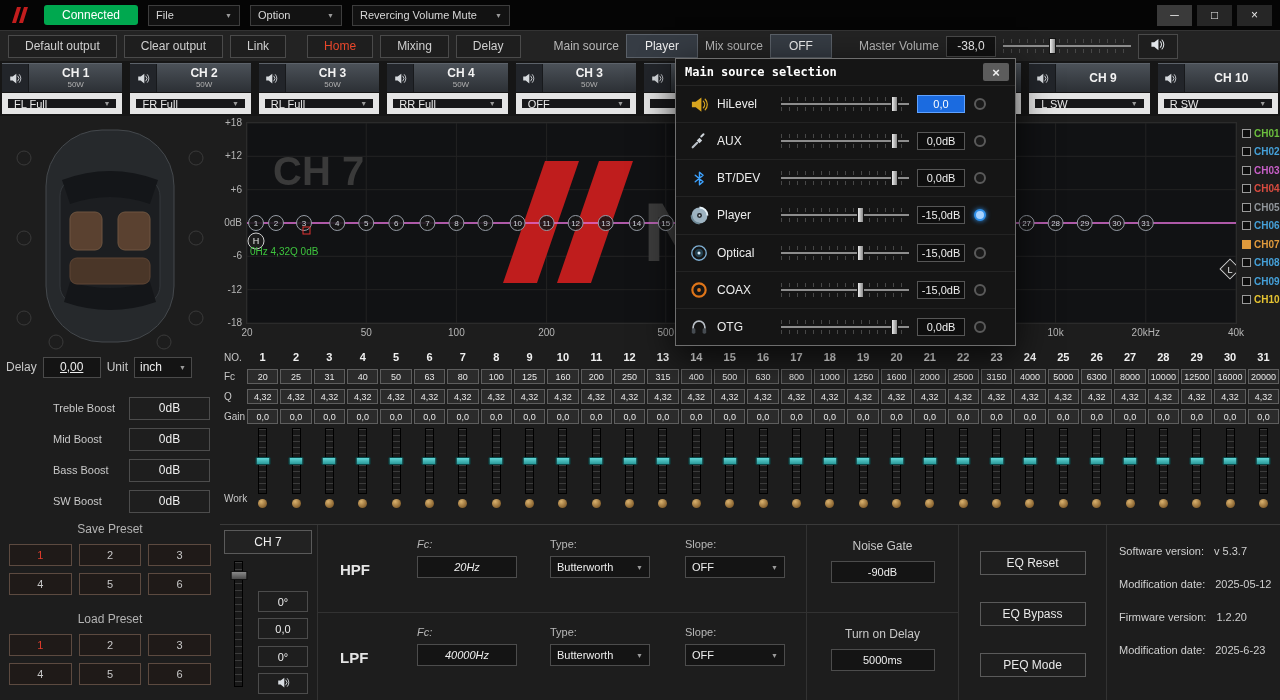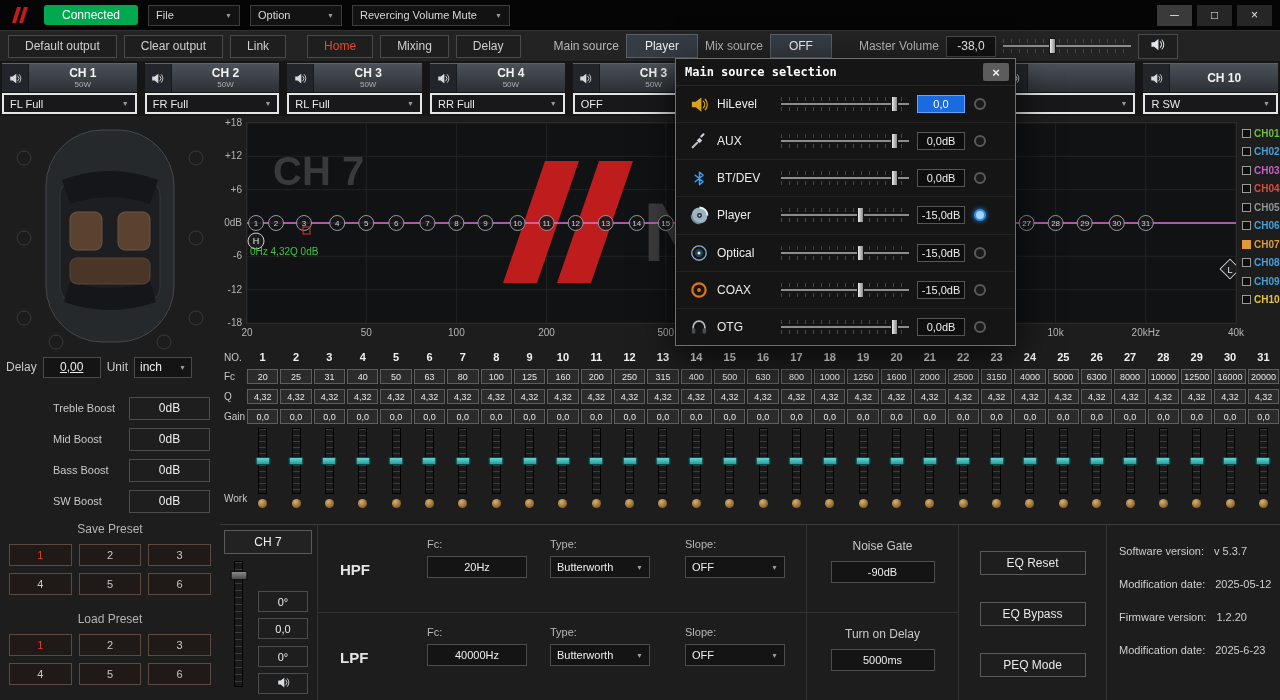--- a/index.html
+++ b/index.html
@@ -34,21 +34,21 @@
   .spk-btn { width:40px; height:25px; border:1px solid #4a4a4a; background:#1e1e1e; display:flex; align-items:center; justify-content:center; }
 
   
   .channels { position:absolute; left:0; top:62px; width:1280px; height:54px; display:flex; gap:8px; padding:1px 2px; background:#161616; }
   .ch-strip { flex:1; display:flex; flex-direction:column; }
   .ch-head { height:29px; background:linear-gradient(#4b5158,#2c3035); border-top:1px solid #5c626a; display:flex; align-items:stretch; }
   .ch-spk { width:27px; background:#22252a; border-right:1px solid #17191c; display:flex; align-items:center; justify-content:center; }
   .ch-tt { flex:1; display:flex; flex-direction:column; align-items:center; justify-content:center; line-height:1; }
   .ch-name { font-size:12px; font-weight:bold; color:#f2f2f2; }
   .ch-watt { font-size:8px; color:#b0b0b0; margin-top:2px; }
-  .ch-mode { height:21px; margin-top:1px; background:#18181a; border:2px solid #e5e5e5; display:flex; align-items:center; justify-content:space-between; padding:0 6px; font-size:11px; color:#e8e8e8; }
+  .ch-mode { height:21px; margin-top:1px; background:#18181a; border:6px solid #e5e5e5; display:flex; align-items:center; justify-content:space-between; padding:0 6px; font-size:11px; color:#e8e8e8; }
 
   
   .left-panel { position:absolute; left:0; top:116px; width:220px; height:584px; }
   .car-box { position:absolute; left:8px; top:4px; width:204px; height:234px; }
   .delay-row { position:absolute; left:6px; top:239px; right:6px; height:24px; display:flex; align-items:center; gap:6px; color:#c8c8c8; }
   .mini-input { width:58px; height:21px; background:#141414; border:1px solid #4a4a4a; color:#eee; display:flex; align-items:center; justify-content:center; font-size:12px;text-decoration:underline; }
   .mini-select { width:58px; height:21px; background:#141414; border:1px solid #4a4a4a; color:#eee; display:flex; align-items:center; justify-content:space-between; padding:0 5px; font-size:12px; }
   .boost-row { position:absolute; left:5px; right:10px; height:24px; display:flex; align-items:center;margin-left:48px; }
   .boost-label { width:76px; font-size:11px; color:#c8c8c8; }
   .boost-btn { flex:1; height:23px; background:#1e1e1e; border:1px solid #4c4c4c; display:flex; align-items:center; justify-content:center; font-size:12px; color:#eee; }
@@ -94,21 +94,21 @@
   .ch-select { position:absolute; left:4px; top:5px; width:88px; height:24px; background:#222; border:1px solid #5a5a5a; display:flex; align-items:center; justify-content:center; font-size:12px; color:#f0f0f0; }
   .fader-track { position:absolute; left:14px; top:36px; width:9px; height:126px; border:1px solid #000; background:repeating-linear-gradient(180deg,#3c3c3c 0 1px,#191919 1px 7px); }
   .fader-handle { position:absolute; left:50%; transform:translateX(-50%); width:17px; height:9px; background:linear-gradient(#8a8a8a,#4a4a4a); border:1px solid #111; }
   .fbtn { position:absolute; left:38px; width:50px; height:21px; background:#1e1e1e; border:1px solid #4c4c4c; display:flex; align-items:center; justify-content:center; font-size:11px; color:#eee; }
   .f1{top:66px;} .f2{top:93px;} .f3{top:121px;} .f4{top:148px;}
   .filter-col { position:absolute; left:98px; top:0; width:488px; height:176px; }
   .filter-row { position:relative; height:88px; }
   .filter-row.first { border-bottom:1px solid #323232; }
   .filter-name { position:absolute; left:22px; top:50%; transform:translateY(-50%); font-size:15px; font-weight:bold; color:#e4e4e4; }
   .fgroup { position:absolute; top:13px; width:100px; }
-  .g1{left:109px;} .g2{left:232px;} .g3{left:367px;}
+  .g1{left:99px;font-style:italic;} .g2{left:232px;} .g3{left:367px;}
   .flabel { font-size:11px; color:#b8b8b8; margin-bottom:6px; }
   .finput { height:22px; background:#141414; border:1px solid #4c4c4c; display:flex; align-items:center; justify-content:center; font-size:11px; color:#eee; }
   .fselect { height:22px; background:#141414; border:1px solid #4c4c4c; display:flex; align-items:center; justify-content:space-between; padding:0 6px; font-size:11px; color:#eee; }
   .gate-col { position:absolute; left:586px; top:0; width:152px; height:176px; border-left:1px solid #323232; }
   .gate-row { position:relative; height:88px; }
   .gate-row.first { border-bottom:1px solid #323232; }
   .glabel { position:absolute; top:14px; width:100%; text-align:center; font-size:12px; color:#c8c8c8; }
   .ginput { position:absolute; top:36px; left:50%; transform:translateX(-50%); width:104px; height:22px; background:#141414; border:1px solid #4c4c4c; display:flex; align-items:center; justify-content:center; font-size:11px; color:#eee; }
   .btns-col { position:absolute; left:738px; top:0; width:148px; height:176px; border-left:1px solid #323232; }
   .abtn { position:absolute; left:50%; transform:translateX(-50%); width:106px; height:24px; background:#1e1e1e; border:1px solid #5a5a5a; display:flex; align-items:center; justify-content:center; font-size:12px; color:#e8e8e8; }
@@ -319,20 +319,37 @@
               <path d="M1.5 5.5h3L9 2v12L4.5 10.5h-3z" fill="#d6dade"></path>
               <path d="M11 5a4.2 4.2 0 0 1 0 6M12.8 3.2a7 7 0 0 1 0 9.6" stroke="#d6dade" stroke-width="1.1" fill="none" stroke-linecap="round"></path>
             </svg>
           </span>
       <span class="ch-tt">
             <span class="ch-name"></span>
           </span>
     </div>
     <div class="ch-mode">
           <span></span>
+          <span class="arr">▼</span>
+        </div>
+  </div>
+      <div class="ch-strip">
+    <div class="ch-head">
+      <span class="ch-spk">
+            <svg viewBox="0 0 16 16" width="13" height="13">
+              <path d="M1.5 5.5h3L9 2v12L4.5 10.5h-3z" fill="#d6dade"></path>
+              <path d="M11 5a4.2 4.2 0 0 1 0 6M12.8 3.2a7 7 0 0 1 0 9.6" stroke="#d6dade" stroke-width="1.1" fill="none" stroke-linecap="round"></path>
+            </svg>
+          </span>
+      <span class="ch-tt">
+            <span class="ch-name">CH 9</span>
+          </span>
+    </div>
+    <div class="ch-mode">
+          <span>L SW</span>
           <span class="arr">▼</span>
         </div>
   </div>
       <div class="ch-strip">
     <div class="ch-head">
       <span class="ch-spk">
             <svg viewBox="0 0 16 16" width="13" height="13">
               <path d="M1.5 5.5h3L9 2v12L4.5 10.5h-3z" fill="#d6dade"></path>
               <path d="M11 5a4.2 4.2 0 0 1 0 6M12.8 3.2a7 7 0 0 1 0 9.6" stroke="#d6dade" stroke-width="1.1" fill="none" stroke-linecap="round"></path>
             </svg>

